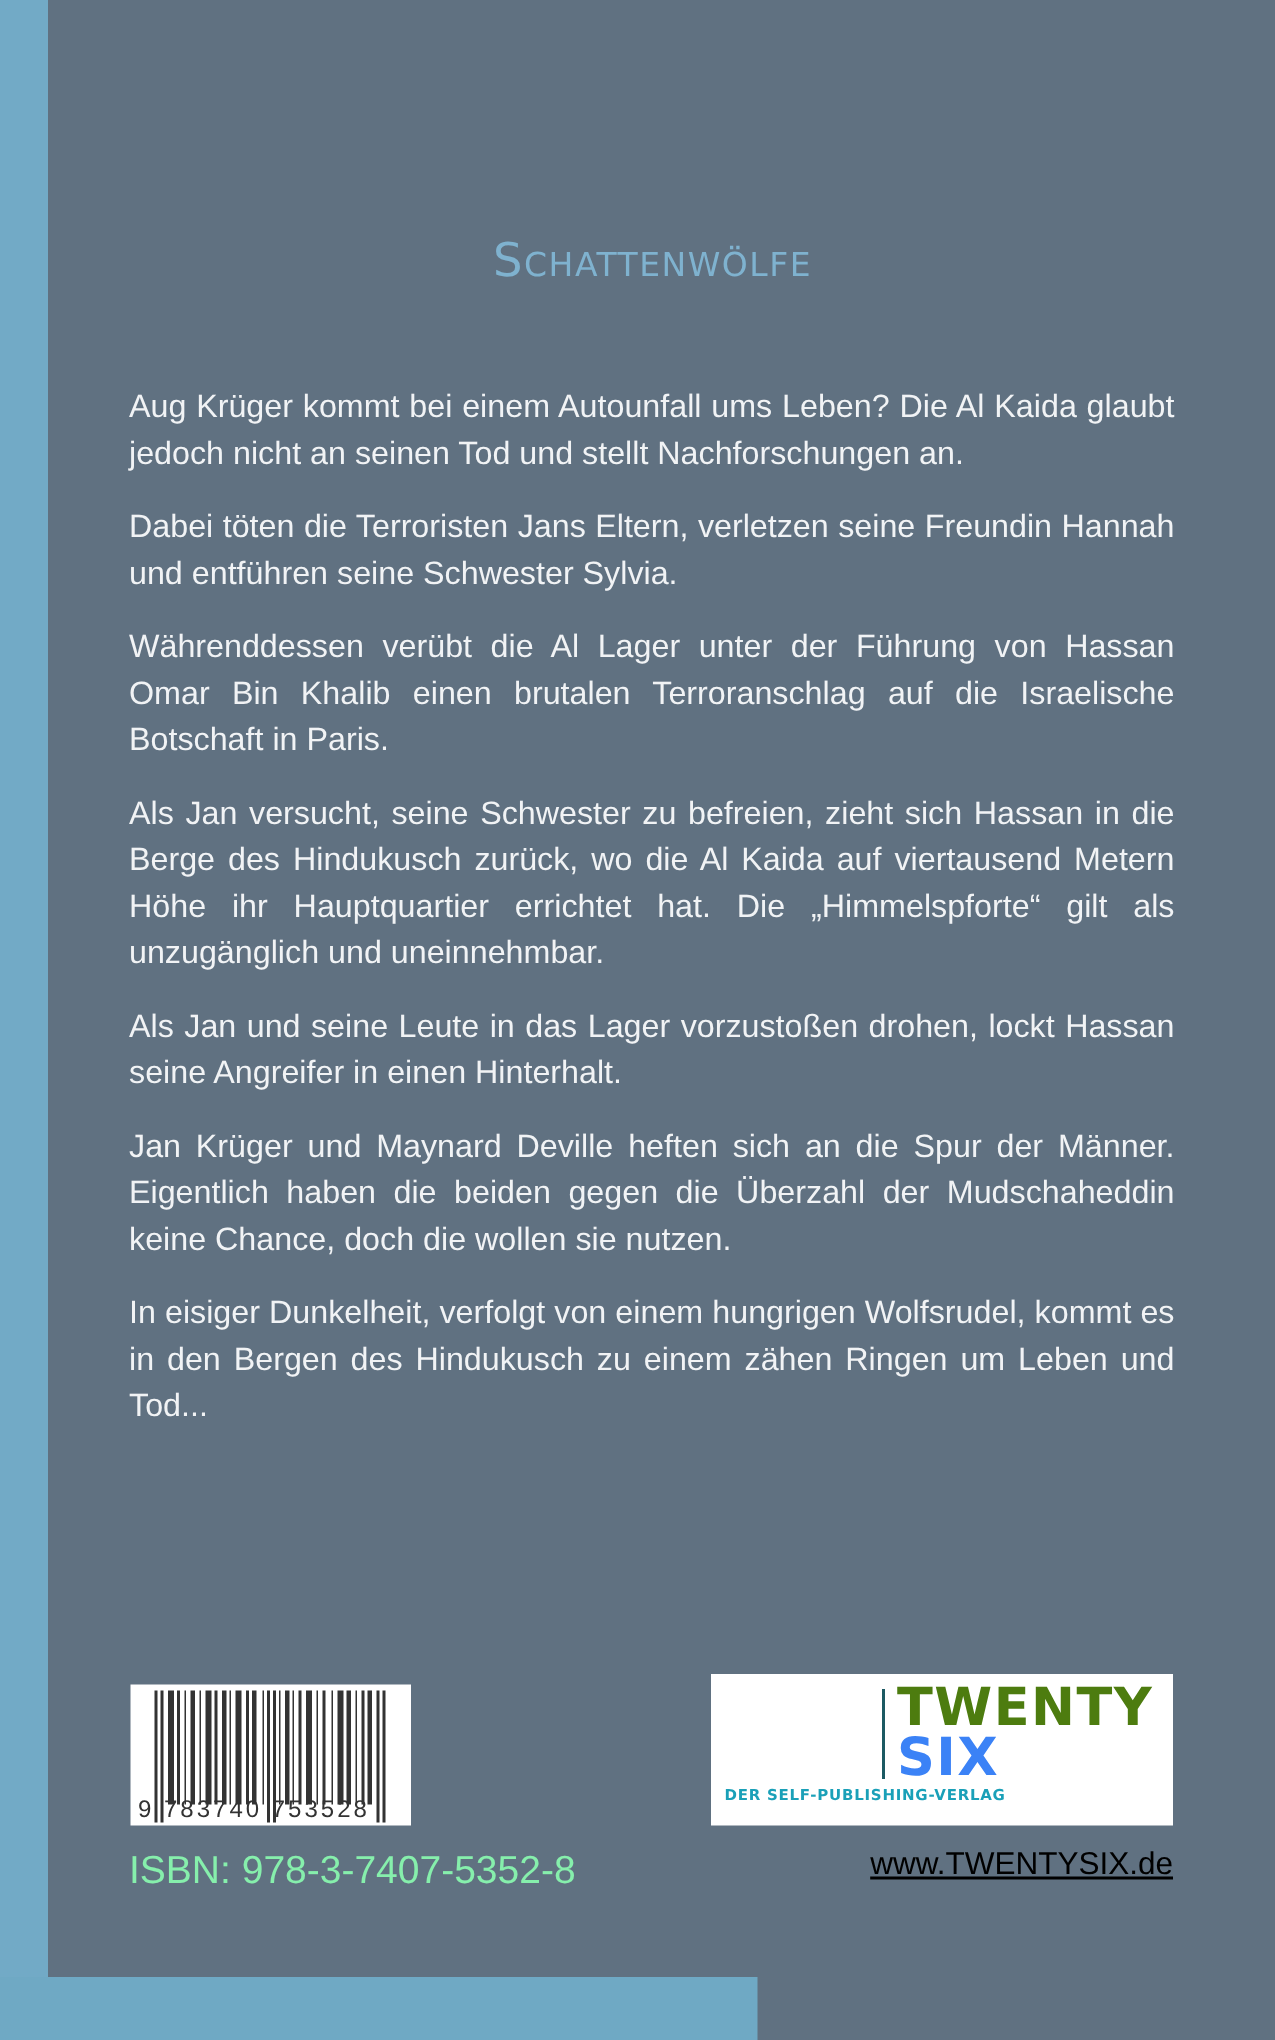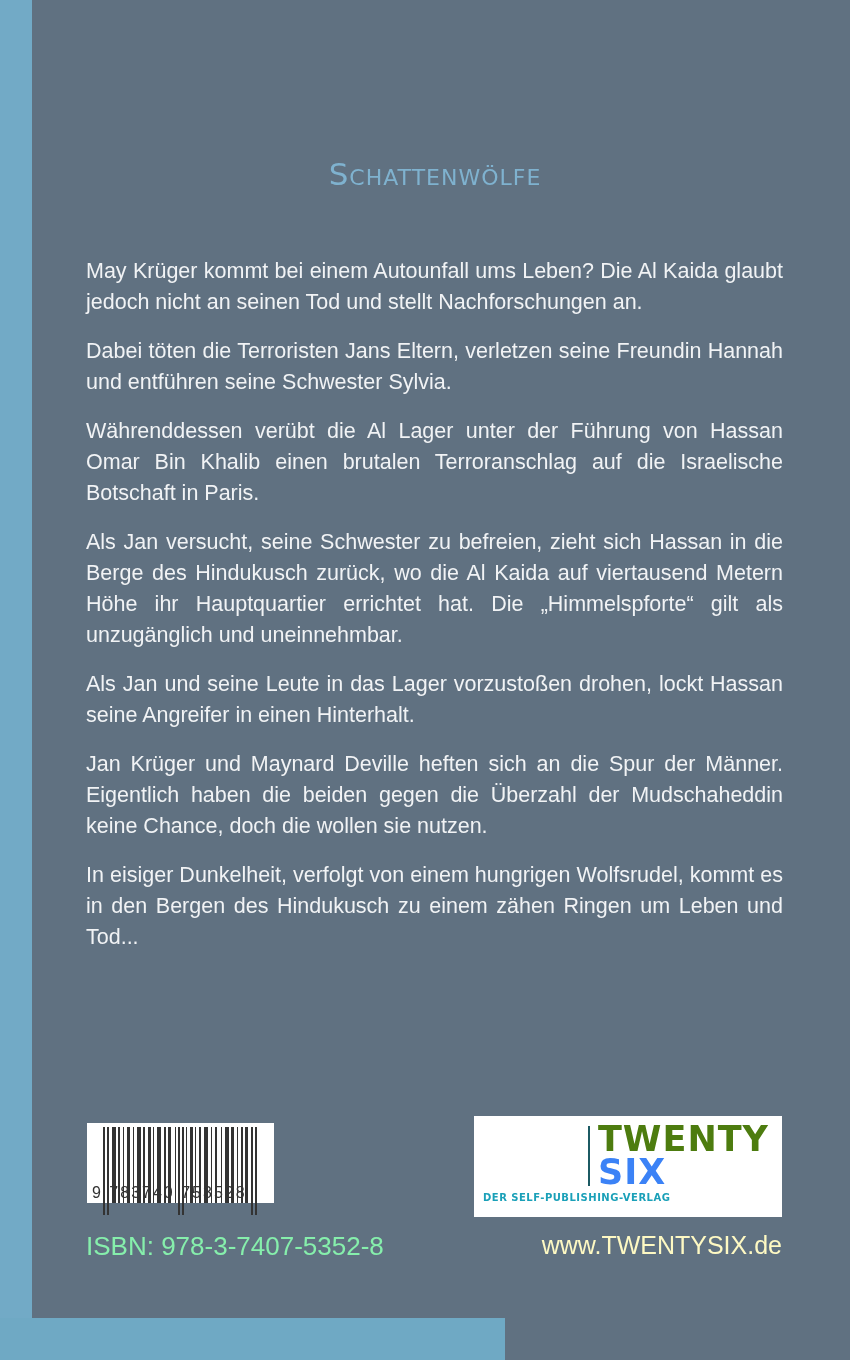--- a/index.html
+++ b/index.html
@@ -2,42 +2,42 @@
 <html><head>
 <meta charset="utf-8">
 <style>
   html, body { margin:0; padding:0; }
   body { width:850px; height:1360px; position:relative; overflow:hidden; background:#607181; font-family:"Liberation Sans", sans-serif; }
   .spine { position:absolute; left:0; top:0; width:32px; height:1360px; background:#72aac6; }
   .bottom-bar { position:absolute; left:0; top:1318px; width:505px; height:42px; background:#6fa9c4; }
   .title { position:absolute; left:0; width:870px; top:156px; text-align:center; color:#7fb2cf; font-size:31px; letter-spacing:1px; font-variant:small-caps; font-family:"DejaVu Sans", sans-serif; }
   .body-text { position:absolute; left:86px; width:697px; top:256px; color:#f1f3f5; font-size:21.5px; line-height:31px; font-family:"Liberation Sans Narrow","Liberation Sans", sans-serif; font-stretch:condensed; text-align:justify; }
   .body-text p { margin:0 0 18px 0; transform-origin:left; }
-  .barcode { position:absolute; left:87px; top:1123px; width:187px; height:80px; background:#fff; }
+  .barcode { position:absolute; left:87px; top:1123px; width:187px; height:94px; background:#fff; }
   .barcode svg { position:absolute; left:0; top:0; }
   .barcode .digits { position:absolute; left:5px; bottom:1px; font-size:16px; color:#333; letter-spacing:2px; font-family:"Liberation Sans", sans-serif; }
   .isbn { position:absolute; left:86px; top:1231px; color:#86efac; font-size:26px; font-family:"Liberation Sans", sans-serif; }
   .logo { position:absolute; left:474px; top:1116px; width:308px; height:101px; background:#fff; }
   .logo .num { position:absolute; left:6px; top:2px; font-size:62px; color:#1aa0b8; font-family:"DejaVu Sans", sans-serif; letter-spacing:-3px; }
   .logo .divider { position:absolute; left:114px; top:10px; width:2px; height:60px; background:#1c5a63; }
   .logo .w1 { position:absolute; left:124px; top:3px; font-size:35px; font-weight:bold; color:#4d7c0f; font-family:"DejaVu Sans", sans-serif; letter-spacing:1px; }
   .logo .w2 { position:absolute; left:124px; top:36px; font-size:35px; font-weight:bold; color:#3b82f6; font-family:"DejaVu Sans", sans-serif; letter-spacing:1px; }
   .logo .tag { position:absolute; left:9px; top:76px; font-size:10px; font-weight:bold; color:#1aa0b8; font-family:"DejaVu Sans", sans-serif; letter-spacing:0.5px; }
-  .url { position:absolute; right:68px; top:1231px; color:#fef9c3; font-size:25px; font-family:"Liberation Sans", sans-serif; }
+  .url { position:absolute; right:68px; top:1231px; color:#000000; font-size:21px; font-family:"Liberation Sans", sans-serif;text-decoration:underline; }
 </style>
 </head>
 <body>
 
 <div class="spine"></div>
 <div class="bottom-bar"></div>
 
 <div class="title">Schattenwölfe</div>
 
 <div class="body-text">
-  <p>May Krüger kommt bei einem Autounfall ums Leben? Die Al Kaida glaubt jedoch nicht an seinen Tod und stellt Nachforschungen an.</p>
+  <p>Aug Krüger kommt bei einem Autounfall ums Leben? Die Al Kaida glaubt jedoch nicht an seinen Tod und stellt Nachforschungen an.</p>
   <p>Dabei töten die Terroristen Jans Eltern, verletzen seine Freundin Hannah und entführen seine Schwester Sylvia.</p>
   <p>Währenddessen verübt die Al Lager unter der Führung von Hassan Omar Bin Khalib einen brutalen Terroranschlag auf die Israelische Botschaft in Paris.</p>
   <p>Als Jan versucht, seine Schwester zu befreien, zieht sich Hassan in die Berge des Hindukusch zurück, wo die Al Kaida auf viertausend Metern Höhe ihr Hauptquartier errichtet hat. Die „Himmelspforte“ gilt als unzugänglich und uneinnehmbar.</p>
   <p>Als Jan und seine Leute in das Lager vorzustoßen drohen, lockt Hassan seine Angreifer in einen Hinterhalt.</p>
   <p>Jan Krüger und Maynard Deville heften sich an die Spur der Männer. Eigentlich haben die beiden gegen die Überzahl der Mudschaheddin keine Chance, doch die wollen sie nutzen.</p>
   <p>In eisiger Dunkelheit, verfolgt von einem hungrigen Wolfsrudel, kommt es in den Bergen des Hindukusch zu einem zähen Ringen um Leben und Tod...</p>
 </div>
 
 <div class="barcode">
   <svg width="187" height="94">

